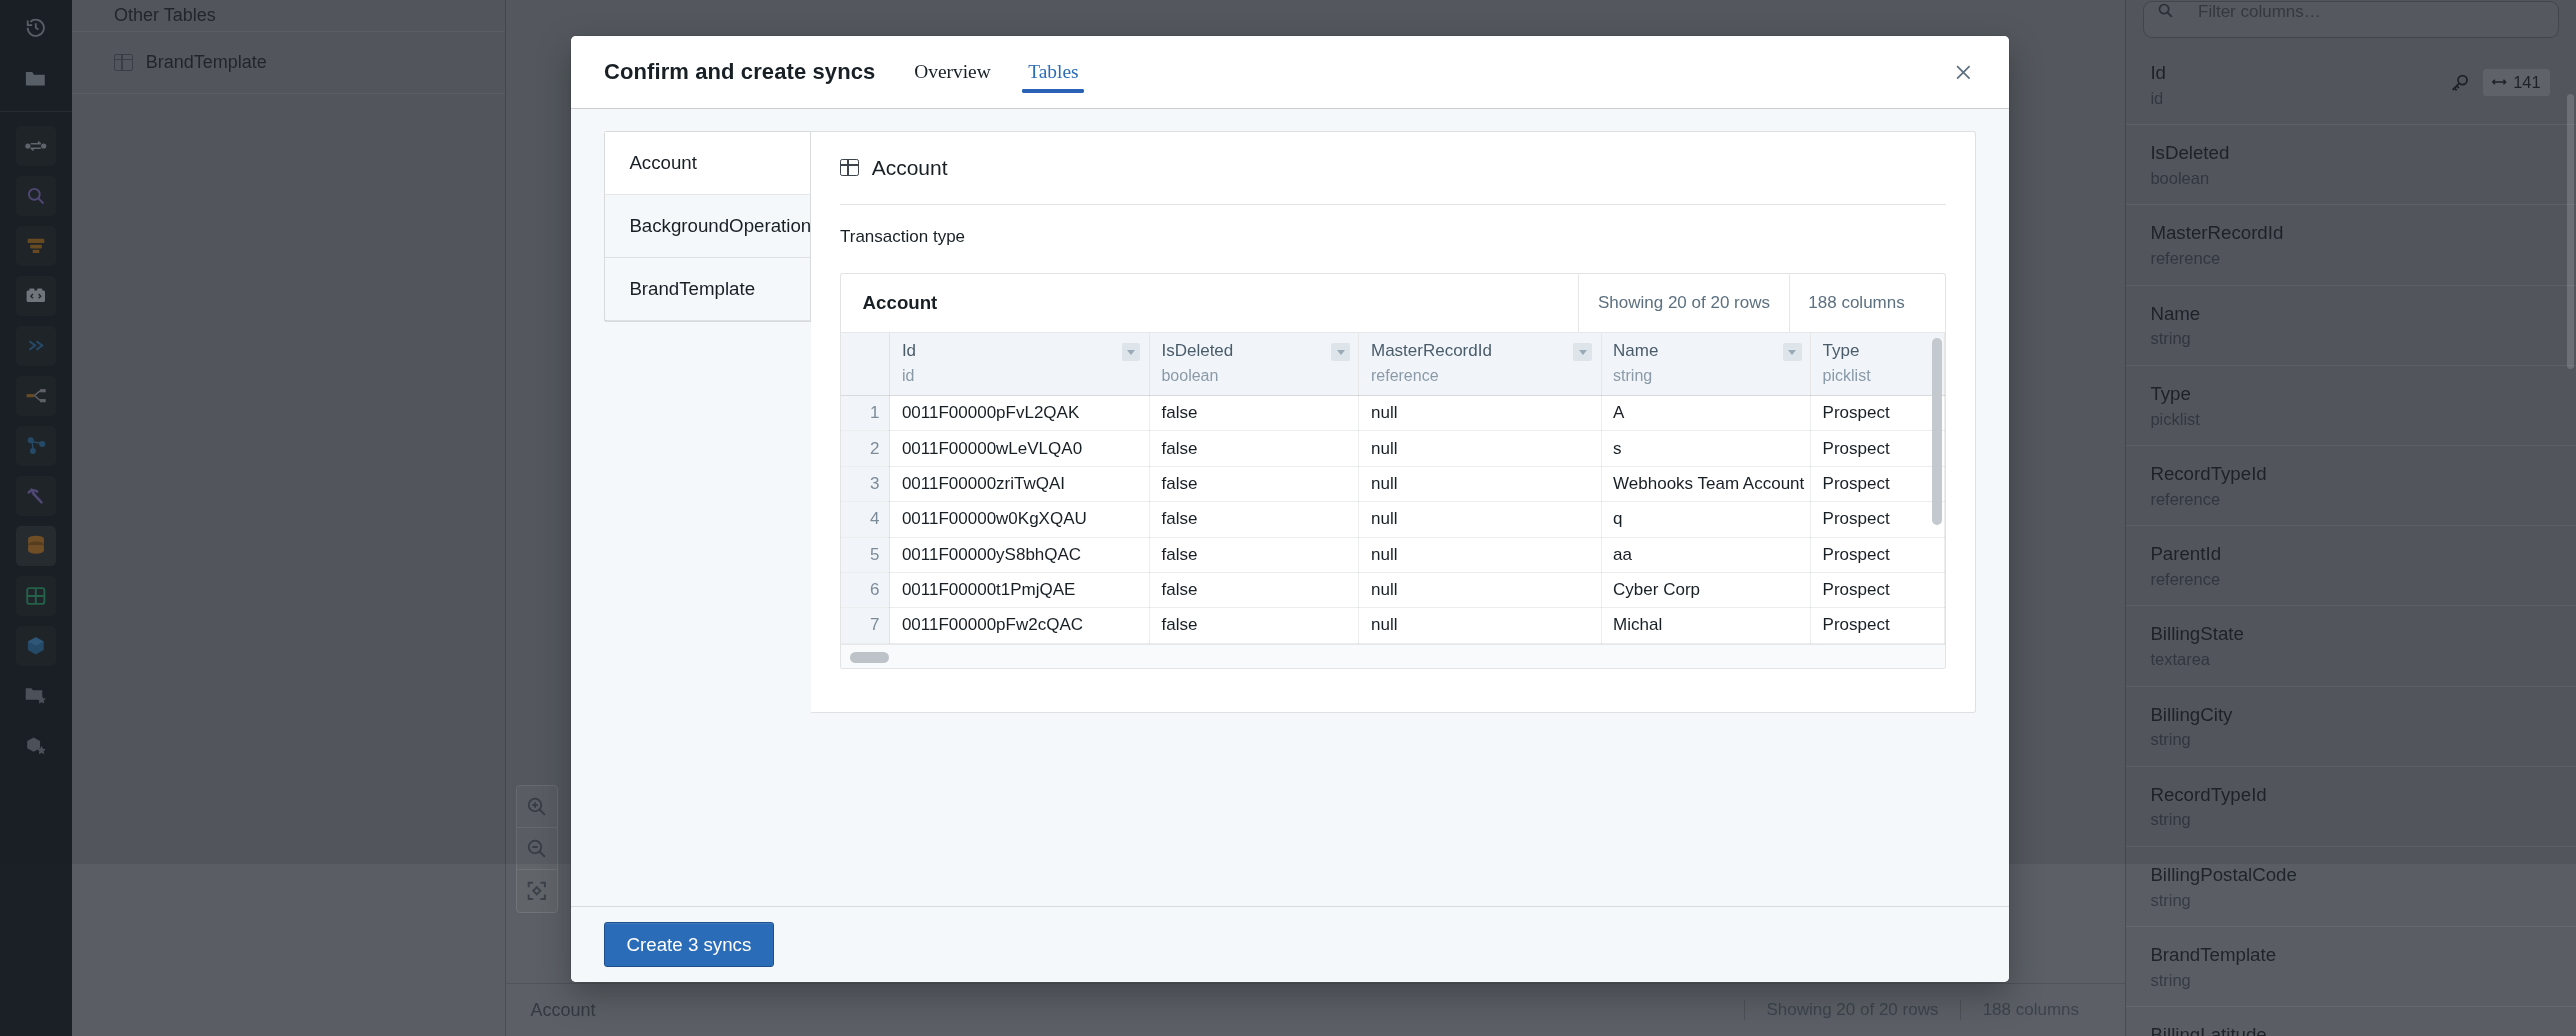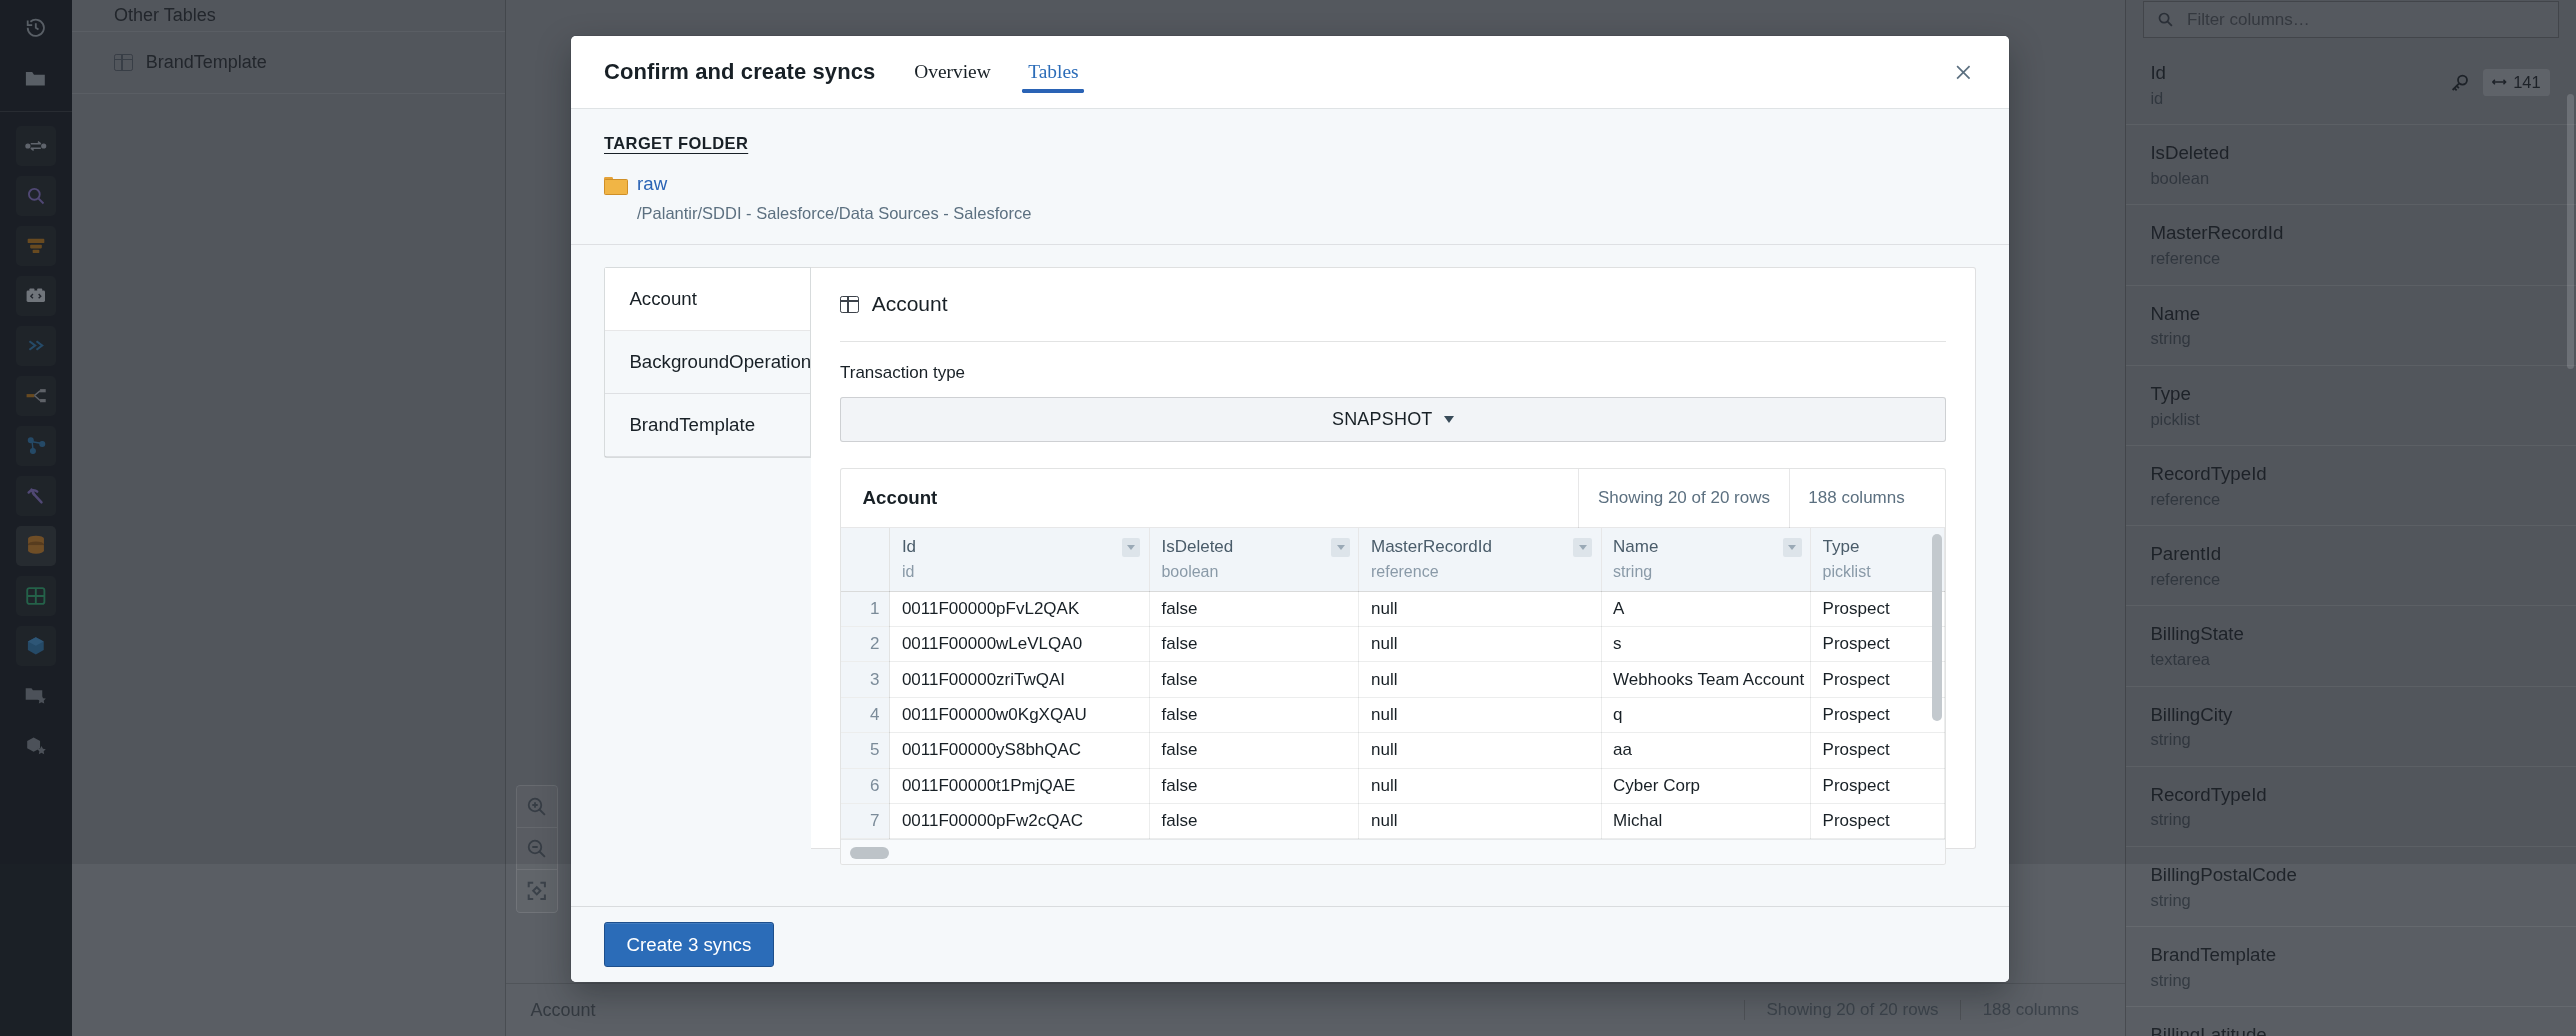--- a/index.html
+++ b/index.html
@@ -73,22 +73,22 @@
     padding: 0 21.6px; border-left: 0.7px solid rgba(0,0,0,.15); color: #3c434b; font-size: 17px;
   }
 
   
   .sidebar {
     position: absolute; right: 0; top: 0; width: 451px; height: 1036px;
     background: #5a5e64; border-left: 0.7px solid rgba(0,0,0,.2);
   }
   .filter-wrap { padding: 0 17px; height: 43px; }
   .filter-box {
-    display: flex; align-items: center; gap: 13px; height: 37px;
-    border: 0.7px solid rgba(0,0,0,.22); border-radius: 0;
+    display: flex; align-items: flex-start; gap: 24px; height: 37px;
+    border: 0.7px solid rgba(0,0,0,.22); border-radius: 9px;
     padding: 0 13px; margin-top: 1.4px; background: rgba(255,255,255,.02);
   }
   .filter-box .ph { color: #32373d; font-size: 17px; opacity:.85; }
   .col-list { position: absolute; left: 0; right: 0; top: 45px; bottom: 0; }
   .col-item {
     padding: 16px 24.4px 14.4px 24.4px; border-bottom: 0.7px solid rgba(255,255,255,.07);
     position: relative; min-height: 76px;
   }
   .col-item .nm { color: #1f242a; font-size: 18.7px; line-height: 24.4px; }
   .col-item .ty { color: #2e353d; font-size: 16.5px; line-height: 23px; opacity: .85; margin-top: 1.4px; }
@@ -484,28 +484,20 @@
           <span>Tables</span>
         </div>
       </div>
       <div class="m-close">
         <svg width="18.7" height="18.7" viewBox="0 0 24 24" fill="none" stroke="#5c7080" stroke-width="2.2">
           <path d="M4 4l16 16M20 4L4 20"></path>
         </svg>
       </div>
     </div>
 
-    <div class="m-target">
-      <div class="tf-label">TARGET FOLDER</div>
-      <div class="tf-row">
-        <span class="folder-ico"></span>
-        <span class="tf-name">raw</span>
-      </div>
-      <div class="tf-path">/Palantir/SDDI - Salesforce/Data Sources - Salesforce</div>
-    </div>
 
     <div class="m-body">
 
       <div class="t-list">
         <div class="t-item on">
           <span>Account</span>
         </div>
         <div class="t-item">
           <span>BackgroundOperation</span>
         </div>
@@ -515,24 +507,20 @@
       </div>
 
       <div class="t-detail">
         <div class="d-title">
           <span class="tbl-ico"></span>
           <span>Account</span>
         </div>
         <div class="d-rule"></div>
 
         <div class="d-lbl">Transaction type</div>
-        <div class="d-select">
-          <span>SNAPSHOT</span>
-          <span class="caret"></span>
-        </div>
 
         <div class="grid-card">
           <div class="grid-head">
             <span class="nm">Account</span>
             <span class="sp"></span>
             <span class="meta">Showing 20 of 20 rows</span>
             <span class="meta">188 columns</span>
           </div>
 
           <div class="grid-scroll">

